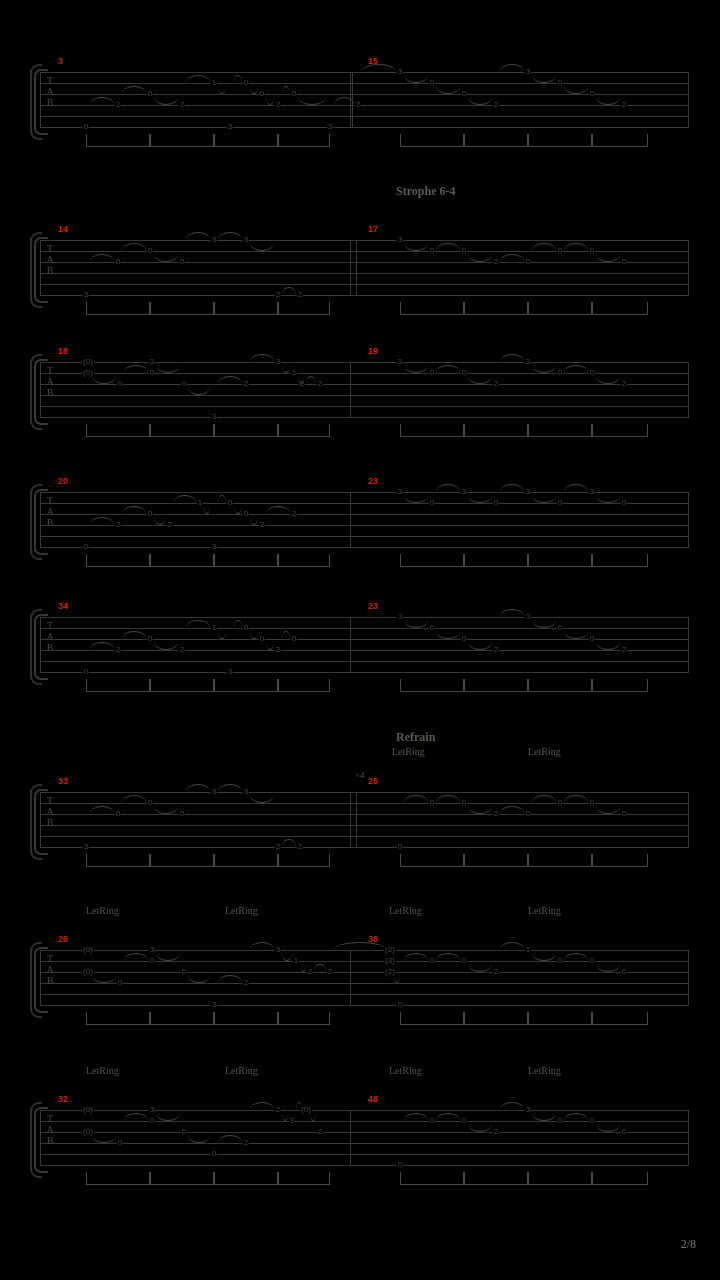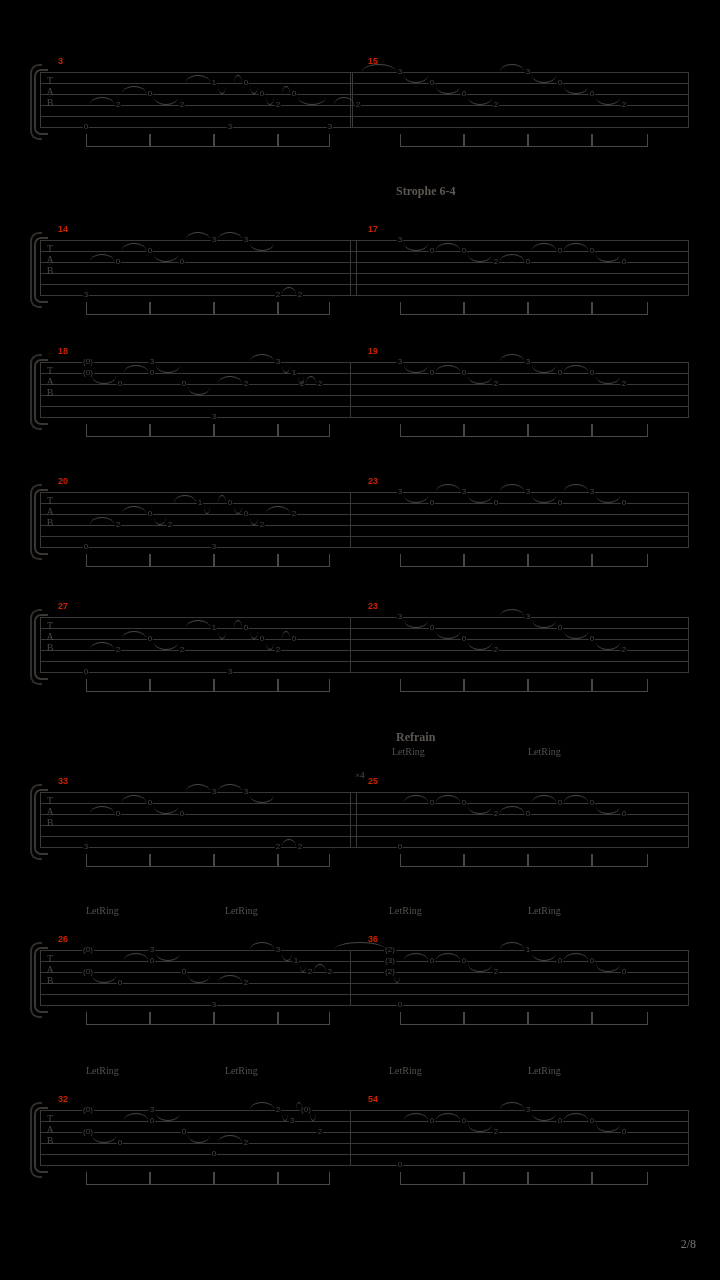--- a/index.html
+++ b/index.html
@@ -515,21 +515,21 @@
         <div class="brace"></div>
         <div class="brace2"></div>
         <div class="tabclef" style="top: 4px;">
           <div>T</div>
           <div>A</div>
           <div>B</div>
         </div>
         <div class="barline" style="left: 0px;"></div>
         <div class="barline" style="left: 310px;"></div>
         <div class="barline" style="left: 648px;"></div>
-        <div class="measnum" style="left: 18px;">27</div>
+        <div class="measnum" style="left: 18px;">34</div>
         <div class="measnum" style="left: 328px;">23</div>
         <div class="num" style="left: 46px; top: 55px;">0</div>
         <div class="num" style="left: 78px; top: 33px;">2</div>
         <div class="num" style="left: 110px; top: 22px;">0</div>
         <div class="num" style="left: 142px; top: 33px;">2</div>
         <div class="num" style="left: 174px; top: 11px;">1</div>
         <div class="num" style="left: 190px; top: 55px;">3</div>
         <div class="num" style="left: 206px; top: 11px;">0</div>
         <div class="num" style="left: 222px; top: 22px;">0</div>
         <div class="num" style="left: 238px; top: 33px;">2</div>
@@ -808,21 +808,21 @@
         <div class="brace2"></div>
         <div class="tabclef" style="top: 4px;">
           <div>T</div>
           <div>A</div>
           <div>B</div>
         </div>
         <div class="barline" style="left: 0px;"></div>
         <div class="barline" style="left: 310px;"></div>
         <div class="barline" style="left: 648px;"></div>
         <div class="measnum" style="left: 18px;">32</div>
-        <div class="measnum" style="left: 328px;">54</div>
+        <div class="measnum" style="left: 328px;">48</div>
         <div class="num" style="left: 48px; top: 0px;">(0)</div>
         <div class="num" style="left: 48px; top: 22px;">(0)</div>
         <div class="num" style="left: 80px; top: 33px;">0</div>
         <div class="num" style="left: 112px; top: 11px;">0</div>
         <div class="num" style="left: 112px; top: 0px;">3</div>
         <div class="num" style="left: 144px; top: 22px;">0</div>
         <div class="num" style="left: 174px; top: 44px;">0</div>
         <div class="num" style="left: 206px; top: 33px;">2</div>
         <div class="num" style="left: 238px; top: 0px;">2</div>
         <div class="num" style="left: 252px; top: 11px;">3</div>

